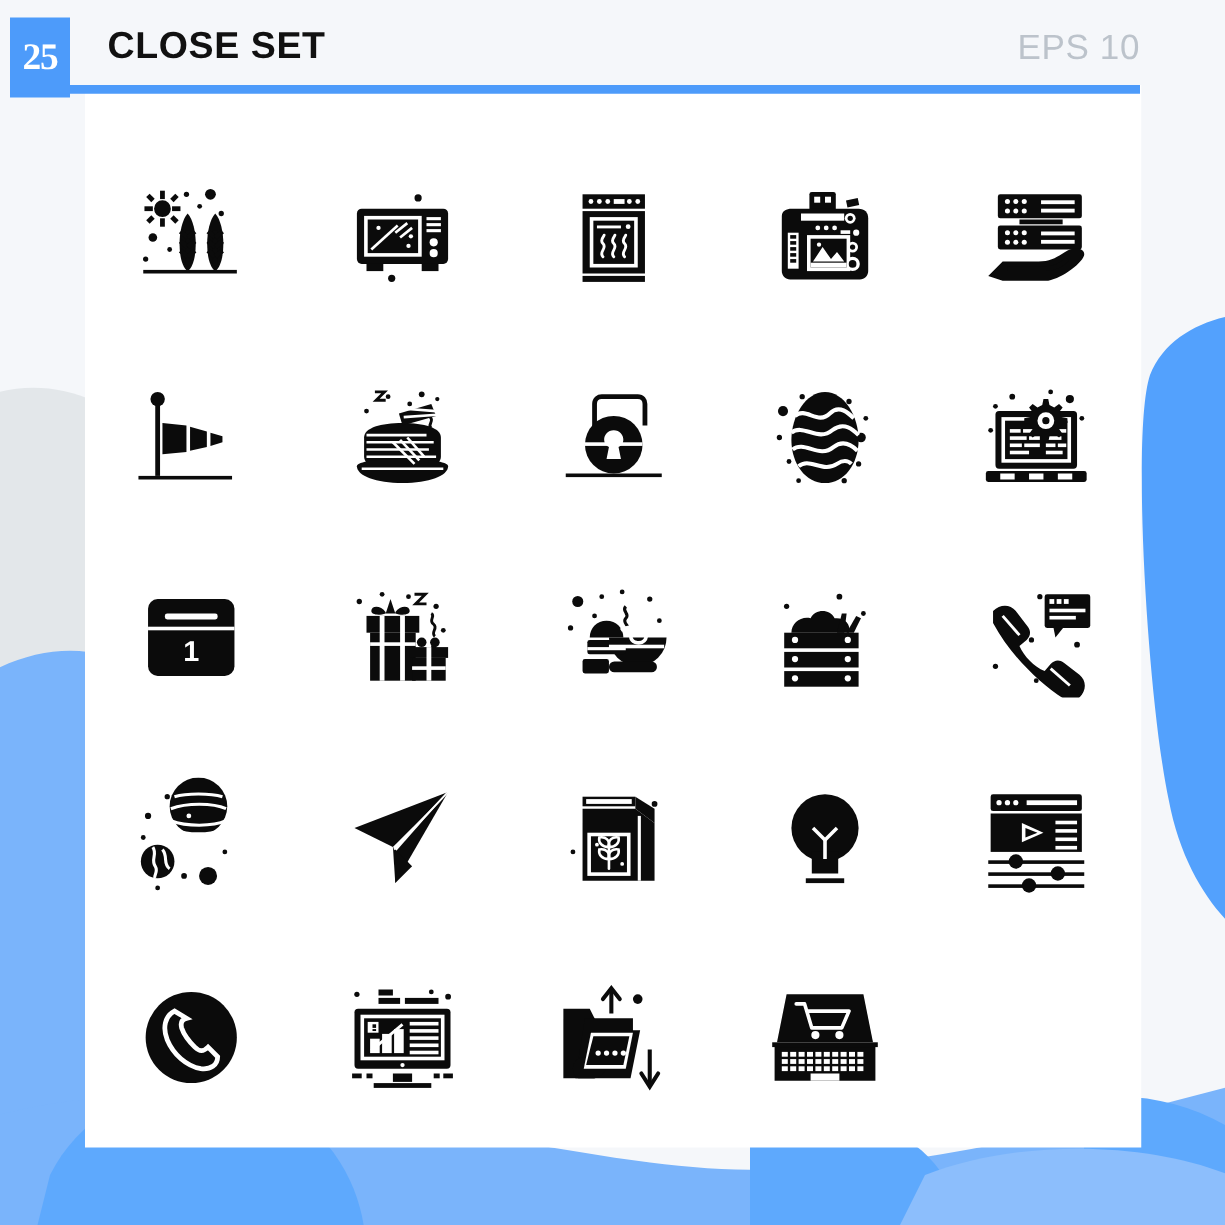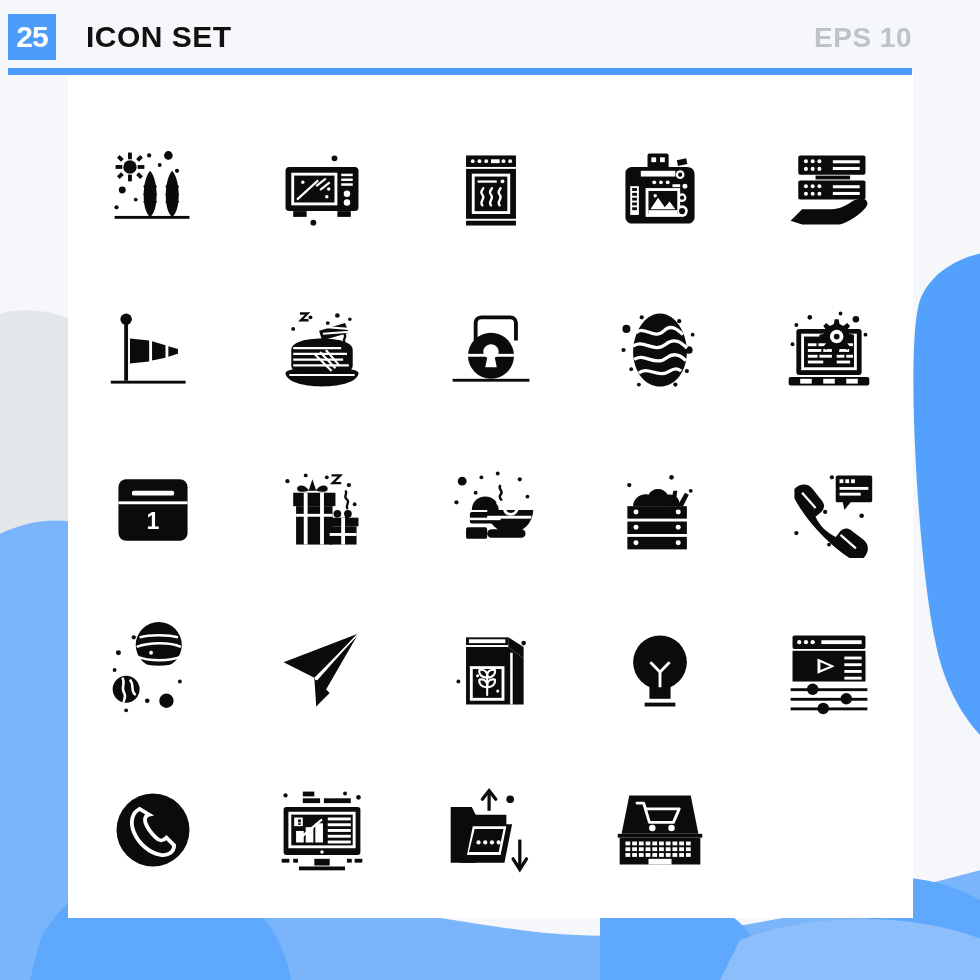--- a/index.html
+++ b/index.html
@@ -36,49 +36,49 @@
     top: 14px;
     width: 904px;
     height: 60px;
   }
 
   .badge {
     position: absolute;
     left: 0;
     top: 0;
     width: 48px;
-    height: 46px;
+    height: 64px;
     background: #4d9bfa;
     color: #ffffff;
     font-size: 30px;
     font-weight: bold;
     letter-spacing: -1px;
     display: flex;
     align-items: center;
     justify-content: center;
-    font-family: Liberation Sans, sans-serif;
+    font-family: Liberation Serif, serif;
   }
 
   .title {
     position: absolute;
     left: 78px;
     top: 6px;
     font-size: 30px;
     font-weight: bold;
     color: #111111;
     letter-spacing: 0.5px;
     font-family: "Liberation Sans", sans-serif;
   }
 
   .eps {
     position: absolute;
     right: 0;
     top: 8px;
     font-size: 28px;
-    font-weight: bold;
+    font-weight: normal;
     color: #bcc3cb;
     letter-spacing: 0.5px;
     font-family: "Liberation Sans", sans-serif;
   }
 
   .rule {
     position: absolute;
     left: 0;
     top: 54px;
     width: 904px;
@@ -148,21 +148,21 @@
     <path fill="#5ea9fd" d="M 600 915 C 650 880, 730 890, 760 950 C 782 995, 770 1020, 760 1020
              L 600 1020 Z"></path>
     <path fill="#5ea9fd" d="M 870 880 C 920 870, 980 890, 1020 930 L 1020 1020 L 860 1020 Z"></path>
     <path fill="#8cbefc" d="M 740 940 C 830 905, 960 915, 1020 960 L 1020 1020 L 700 1020 Z"></path>
   </svg>
 
   <div class="card"></div>
 
   <div class="header">
     <div class="badge">25</div>
-    <div class="title">ICON SET</div>
+    <div class="title">CLOSE SET</div>
     <div class="eps">EPS 10</div>
     <div class="rule"></div>
   </div>
 
   <div class="grid">
 
     <div class="cell">
       <svg viewBox="0 0 100 100">
         <g class="icon-shape">
           <circle cx="26" cy="26" r="7"></circle>

